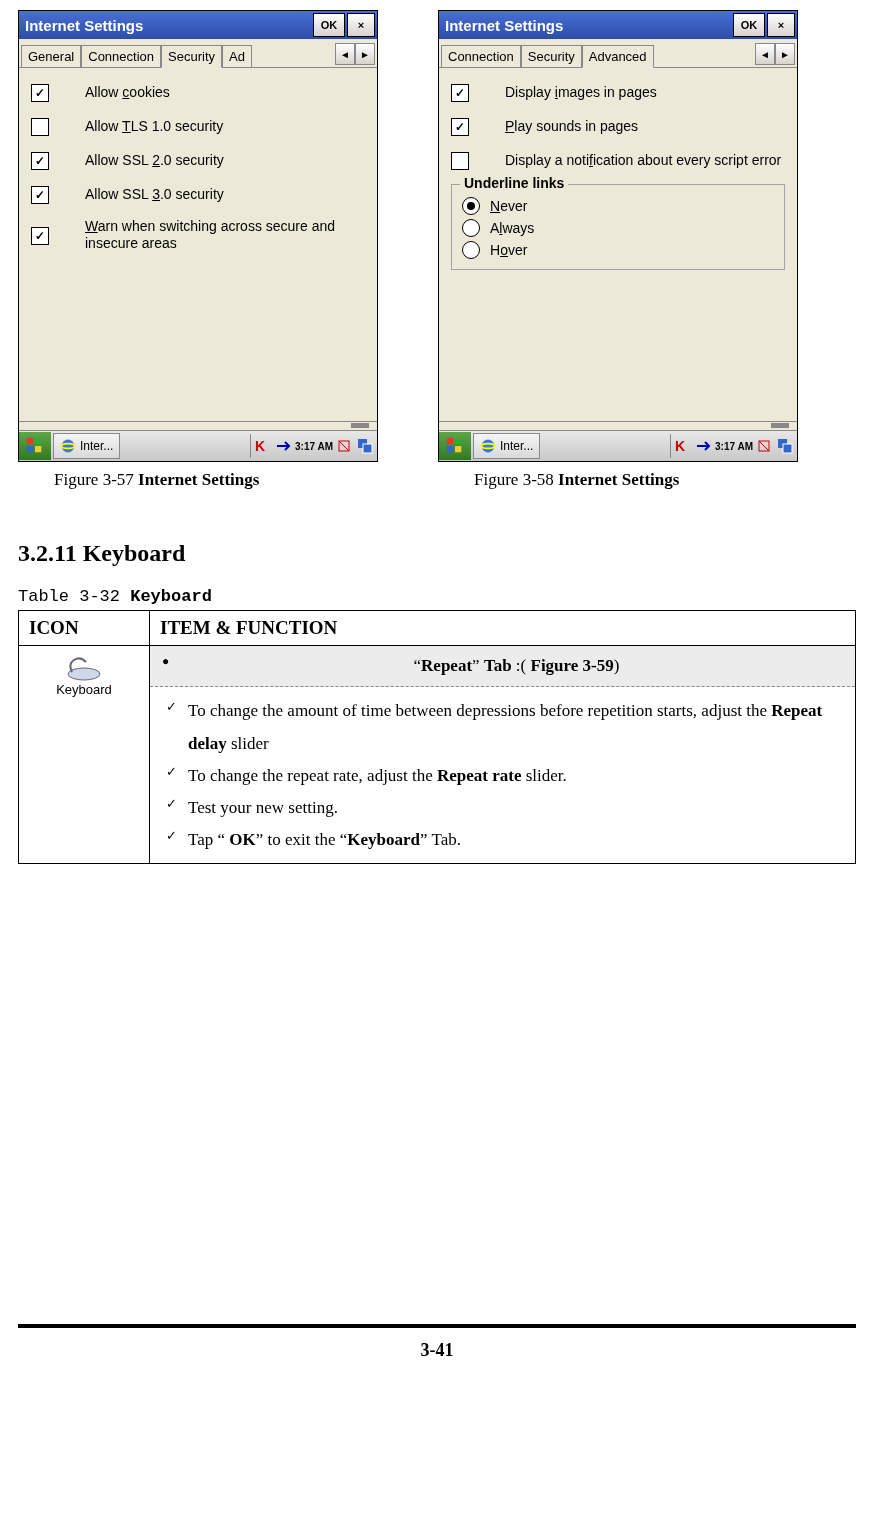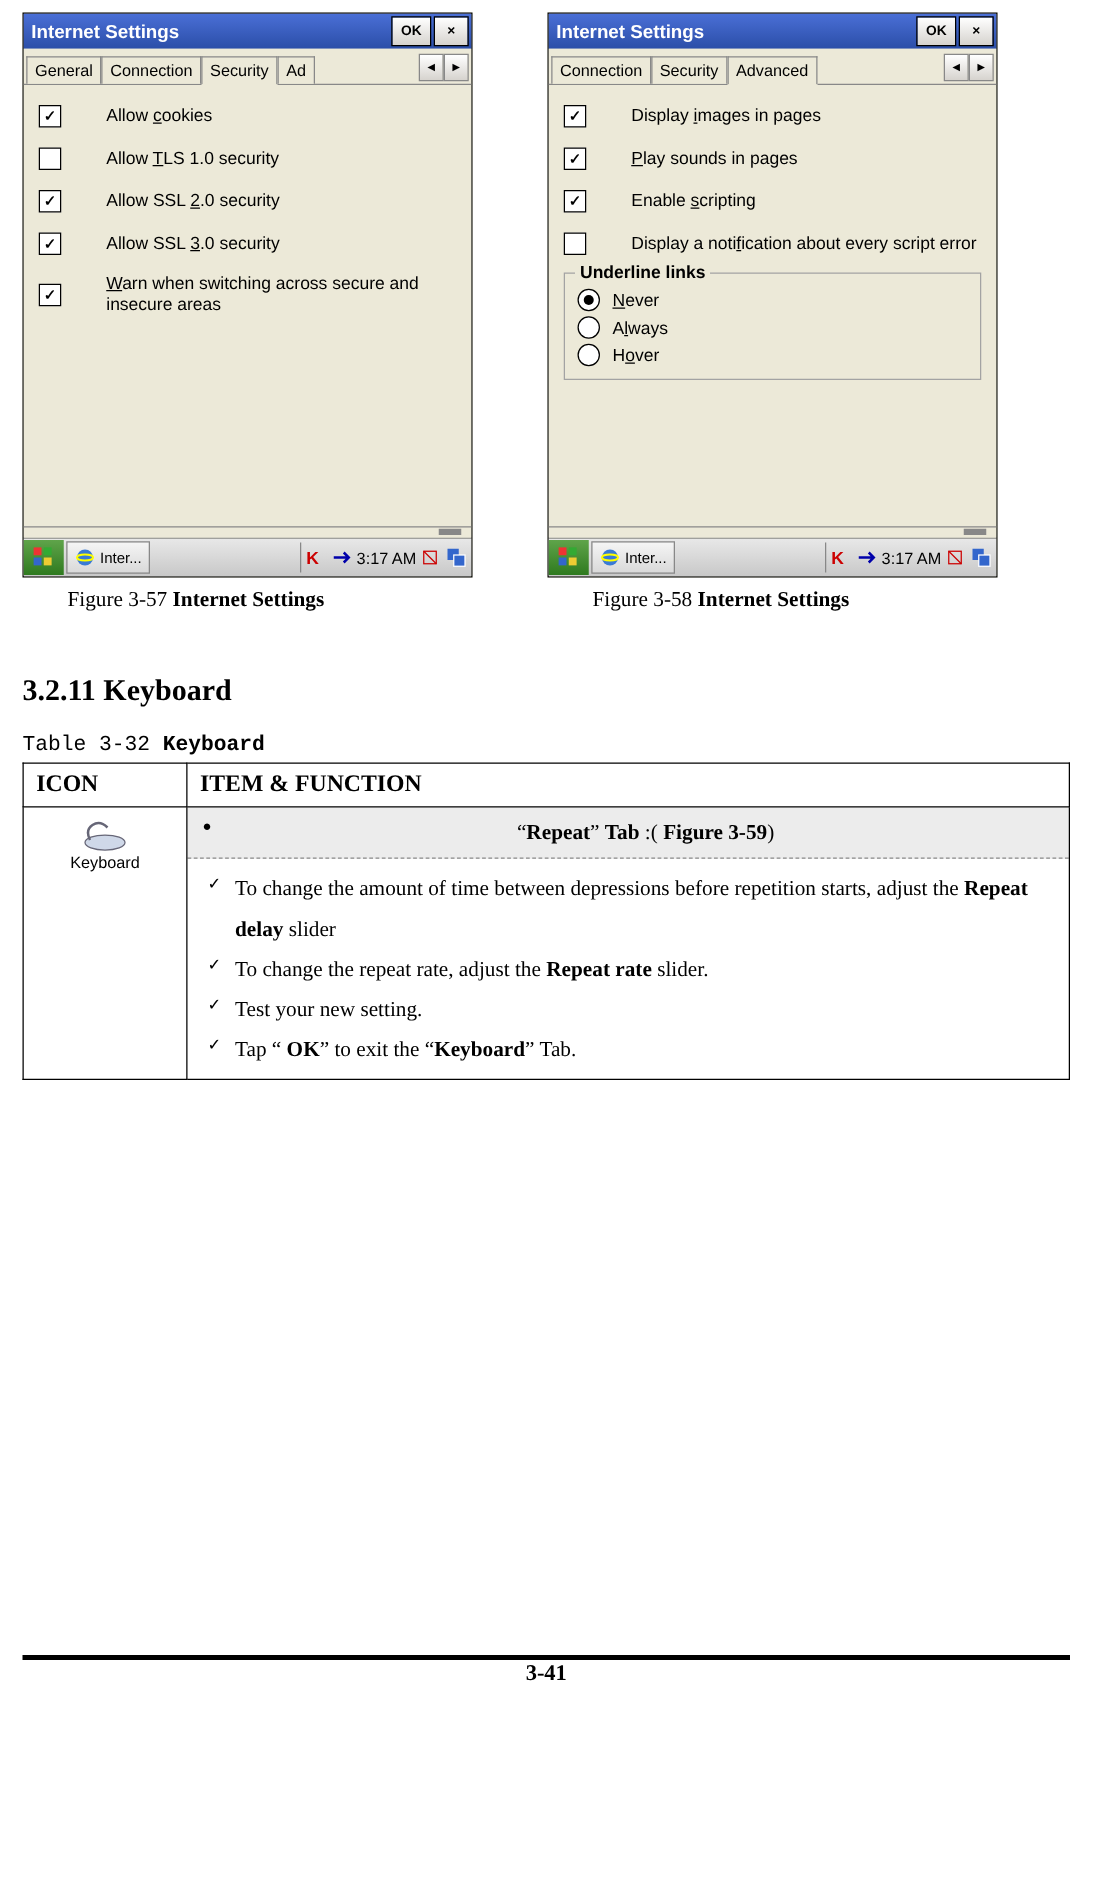--- a/index.html
+++ b/index.html
@@ -127,21 +127,21 @@
   .task-btn .ie { width:16px;height:16px;margin-right:4px;}
   .tray {
     margin-left:auto;
     display:flex;align-items:center;
     height: 24px;
     border-left:1px solid #888;
     padding: 0 4px;
     gap:4px;
   }
   .tray-icon { width:16px;height:16px;}
-  .clock { font-weight:normal; font-size:13px;text-align:right;}
+  .clock { font-weight:bold; font-size:10px;text-align:right;}
   .caption {
     font-family: "Times New Roman", serif;
     font-size: 17px;
     margin-top: 8px;
     margin-left: 36px;
   }
   .caption b { font-weight: bold; }
   h2.section {
     font-family: "Times New Roman", serif;
     font-size: 24px;
@@ -184,21 +184,21 @@
     margin: -6px -10px 8px -10px;
     text-align: center;
   }
   ul.bul { list-style:none; padding:0; margin:0;}
   ul.bul li { padding-left: 28px; position:relative; font-size:17px; line-height:1.9;}
   ul.bul li::before { content:"●"; position:absolute; left:6px; top:0; font-size:12px;}
   ul.chk-list { list-style:none; padding:0; margin:0;}
   ul.chk-list li { padding-left: 28px; position:relative; font-size:17px; line-height:1.9;}
   ul.chk-list li::before { content:"✓"; position:absolute; left:6px; top:0; font-size:13px;}
   .footer-rule { border-top: 4px solid #000; margin-top: 460px; }
-  .page-num { text-align:center; font-size:18px; font-weight:bold; margin-top: 0;}
+  .page-num { text-align:center; font-size:18px; font-weight:bold; margin-top: 12px;}
   .sip-line { height:8px; background:#ece9d8; border-top:1px solid #888; position:relative;}
   .sip-handle { position:absolute; right:8px; top:1px; width:18px; height:5px; background:#888;}
 </style>
 </head>
 <body>
 
 <div class="figures-row">
 
   <div class="figure-col">
     <div class="win">
@@ -295,24 +295,20 @@
         <div class="tab-arrow">►</div>
       </div>
       <div class="content">
         <div class="chk-row">
           <div class="chk on"></div>
           <div class="chk-label">Display <span class="u">i</span>mages in pages</div>
         </div>
         <div class="chk-row">
           <div class="chk on"></div>
           <div class="chk-label"><span class="u">P</span>lay sounds in pages</div>
-        </div>
-        <div class="chk-row">
-          <div class="chk on"></div>
-          <div class="chk-label">Enable <span class="u">s</span>cripting</div>
         </div>
         <div class="chk-row">
           <div class="chk"></div>
           <div class="chk-label">Display a noti<span class="u">f</span>ication about every script error</div>
         </div>
         <div class="fieldset">
           <div class="fieldset-legend">Underline links</div>
           <div class="radio-row">
             <div class="radio on"></div>
             <div><span class="u">N</span>ever</div>

